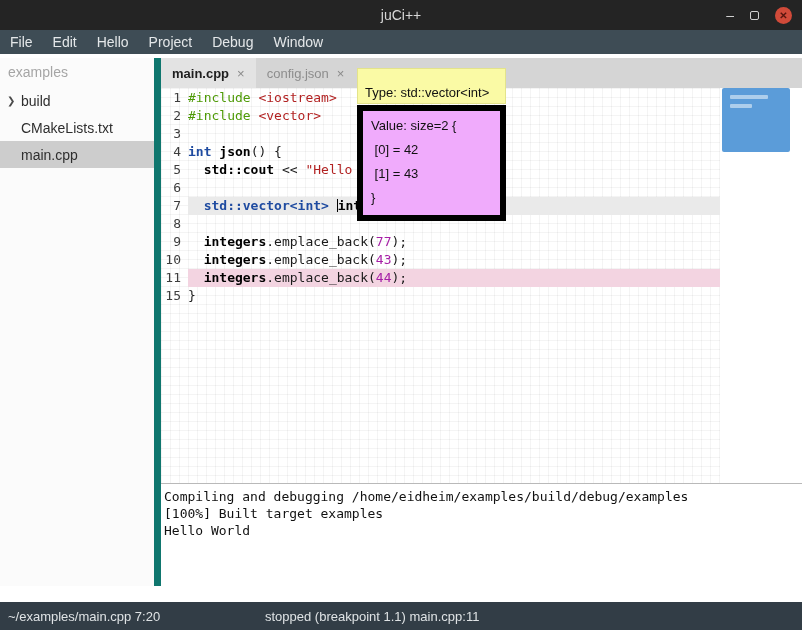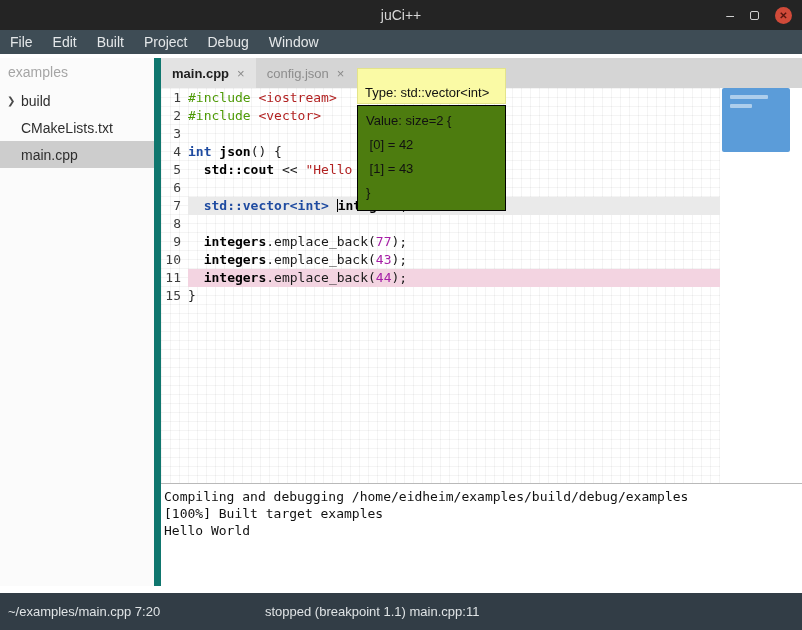--- a/index.html
+++ b/index.html
@@ -62,47 +62,47 @@
   .s-num { color:#a61fa6; }
   .caret { display:inline-block; width:0; height:13px; border-left:1.5px solid #000; vertical-align:-2px; }
 
   
   .output { position:absolute; left:0; right:0; bottom:0; height:119px; border-top:1px solid #b9b9b9;
             background:#fff; font-family:"DejaVu Sans Mono",monospace; font-size:13px; color:#111;
             padding:4px 0 0 3px; }
   .oline { line-height:17px; white-space:pre; }
 
   
-  .statusbar { position:absolute; left:0; right:0; bottom:0; height:37px; background:#323d46;
+  .statusbar { position:absolute; left:0; right:0; bottom:0; height:28px; background:#323d46;
                color:#dfe3e5; font-size:13px; display:flex; align-items:center; }
   .sb-left { padding-left:8px; }
   .sb-center { position:absolute; left:265px; }
 
   
   .tooltip { position:absolute; left:357px; top:68px; z-index:50; font-size:13px; color:#111; }
   .tt-type { background:#fafaa5; border:1px solid #e3e38b; padding:16px 7px 3px; white-space:pre; width:149px; }
-  .tt-value { background:#4d7c0f; border:1px solid #000000; margin-top:1px; padding:3px 8px 5px; width:149px; }
+  .tt-value { background:#f0abfc; border:6px solid #000000; margin-top:1px; padding:3px 8px 5px; width:149px; }
   .tt-line { line-height:24px; white-space:pre; }
 </style>
 </head>
 <body>
 
 <div class="titlebar">
   <span>juCi++</span>
   <div class="controls">
     <span class="ctl-min">–</span>
     <span class="ctl-max"></span>
     <span class="ctl-close">✕</span>
   </div>
 </div>
 
 <div class="menubar">
     <span class="menu-item">File</span>
     <span class="menu-item">Edit</span>
-    <span class="menu-item">Built</span>
+    <span class="menu-item">Hello</span>
     <span class="menu-item">Project</span>
     <span class="menu-item">Debug</span>
     <span class="menu-item">Window</span>
   </div>
 
 <div class="sidebar">
   <div class="sb-header">examples</div>
   <div>
       <div class="tree-item">
         <span class="tree-arrow">❯</span>

